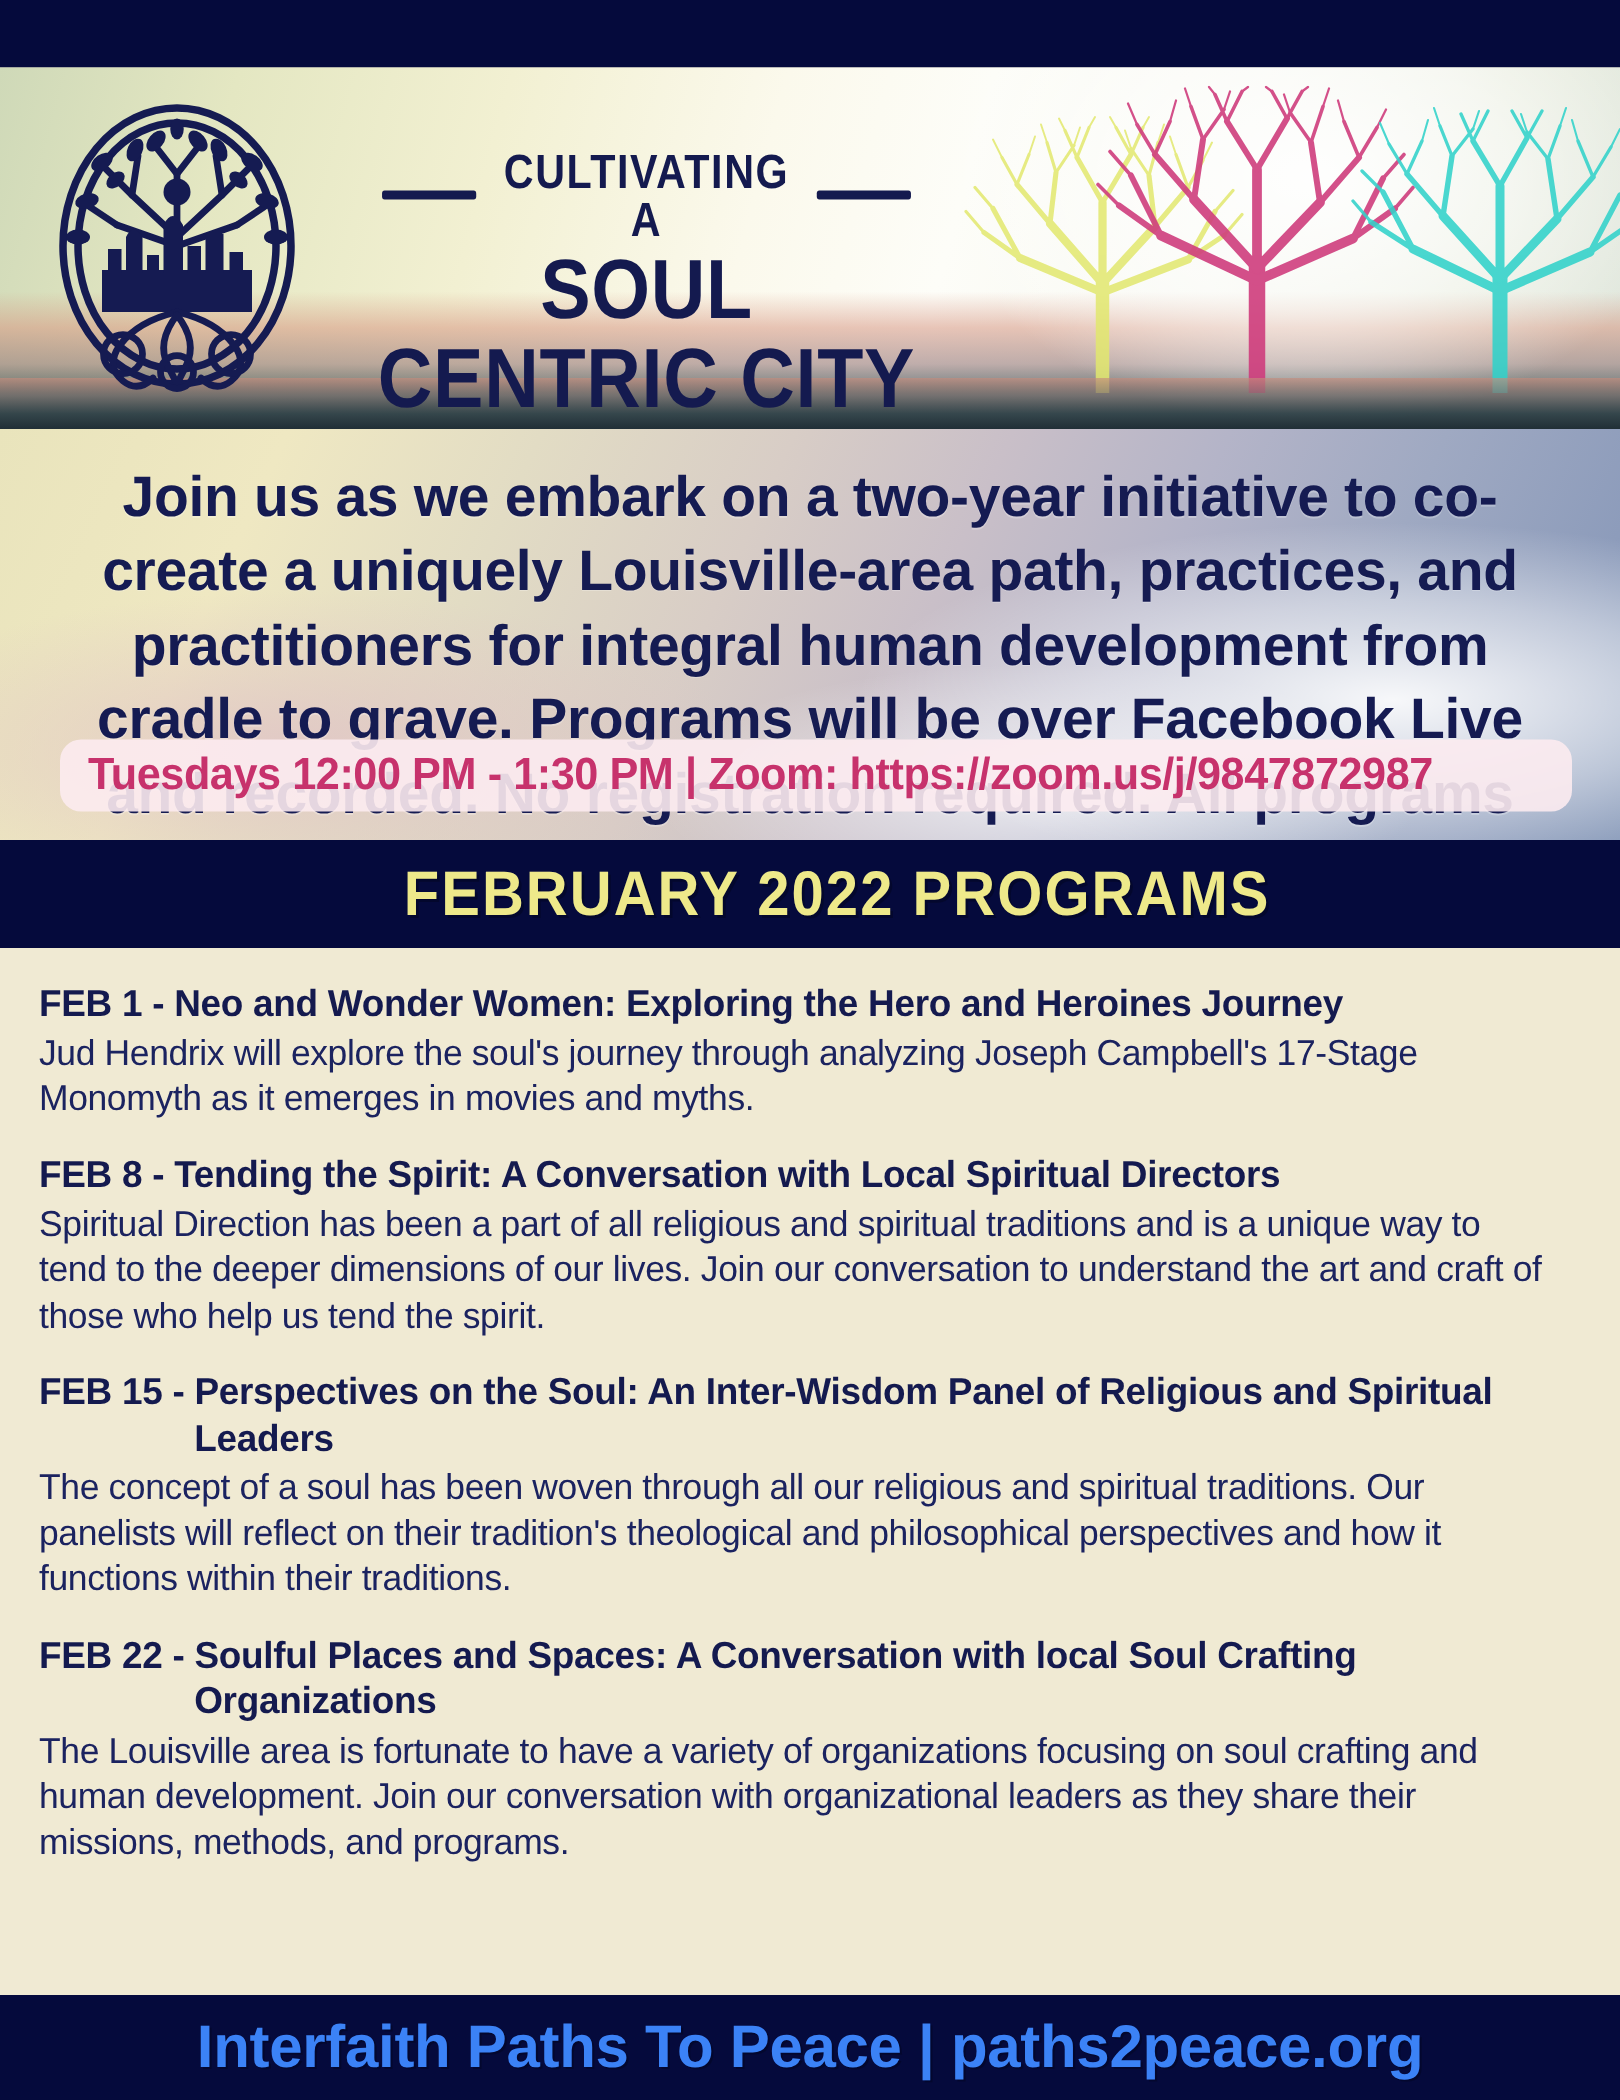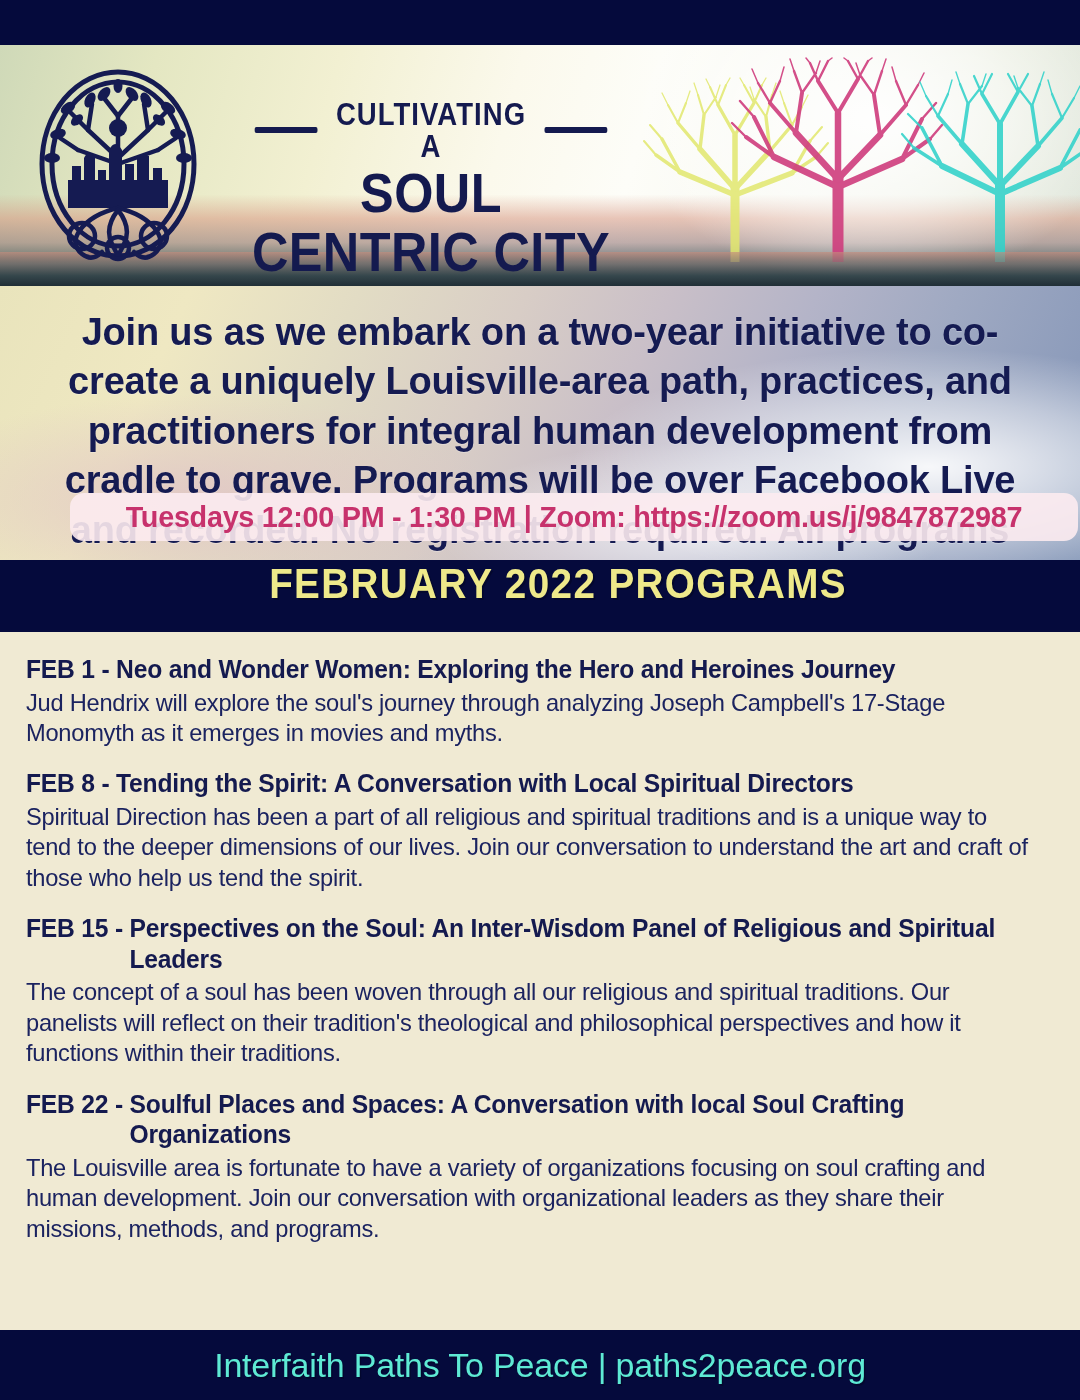--- a/index.html
+++ b/index.html
@@ -133,37 +133,37 @@
     letter-spacing:-0.2px;
     text-shadow:0 1px 0 rgba(255,255,255,0.25);
   }
 
   
   .zoom-pill {
     position:absolute; left:40px; top:493px;
     width:1008px; height:48px;
     background:rgba(252,235,240,0.90);
     border-radius:14px;
-    display:flex; align-items:center; justify-content:center;margin-left:30px;
+    display:flex; align-items:center; justify-content:flex-start;
   }
   .zoom-text {
     color:#c7326c;
     font-size:30px;
     font-weight:bold;
     letter-spacing:-0.3px;
     transform:scaleX(0.96);
     white-space:nowrap;
   }
 
   
   .month-banner {
     position:absolute; left:0; top:560px;
     width:1080px; height:72px;
     background:#050a3c;
-    display:flex; align-items:flex-start; justify-content:center;padding-left:36px;
+    display:flex; align-items:center; justify-content:center;padding-left:36px;
   }
   .month-title {
     color:#eee98a;
     font-size:42px;
     font-weight:bold;
     letter-spacing:1.5px;
     transform:scaleX(0.92);
     text-shadow:2px 2px 0 rgba(0,0,0,0.25);
   }
 
@@ -198,23 +198,23 @@
   }
 
   
   .footer {
     position:absolute; left:0; top:1330px;
     width:1080px; height:70px;
     background:#050a3c;
     display:flex; align-items:center; justify-content:center;
   }
   .footer-text {
-    color:#5eead4;
-    font-size:34px;
-    font-weight:normal;
+    color:#3b82f6;
+    font-size:40px;
+    font-weight:bold;
     letter-spacing:-0.2px;
     text-shadow:1.5px 1.5px 0 rgba(0,0,0,0.22);
   }
 </style>
 </head>
 <body>
 
 <div class="flyer">
 
   <div class="top-strip"></div>

